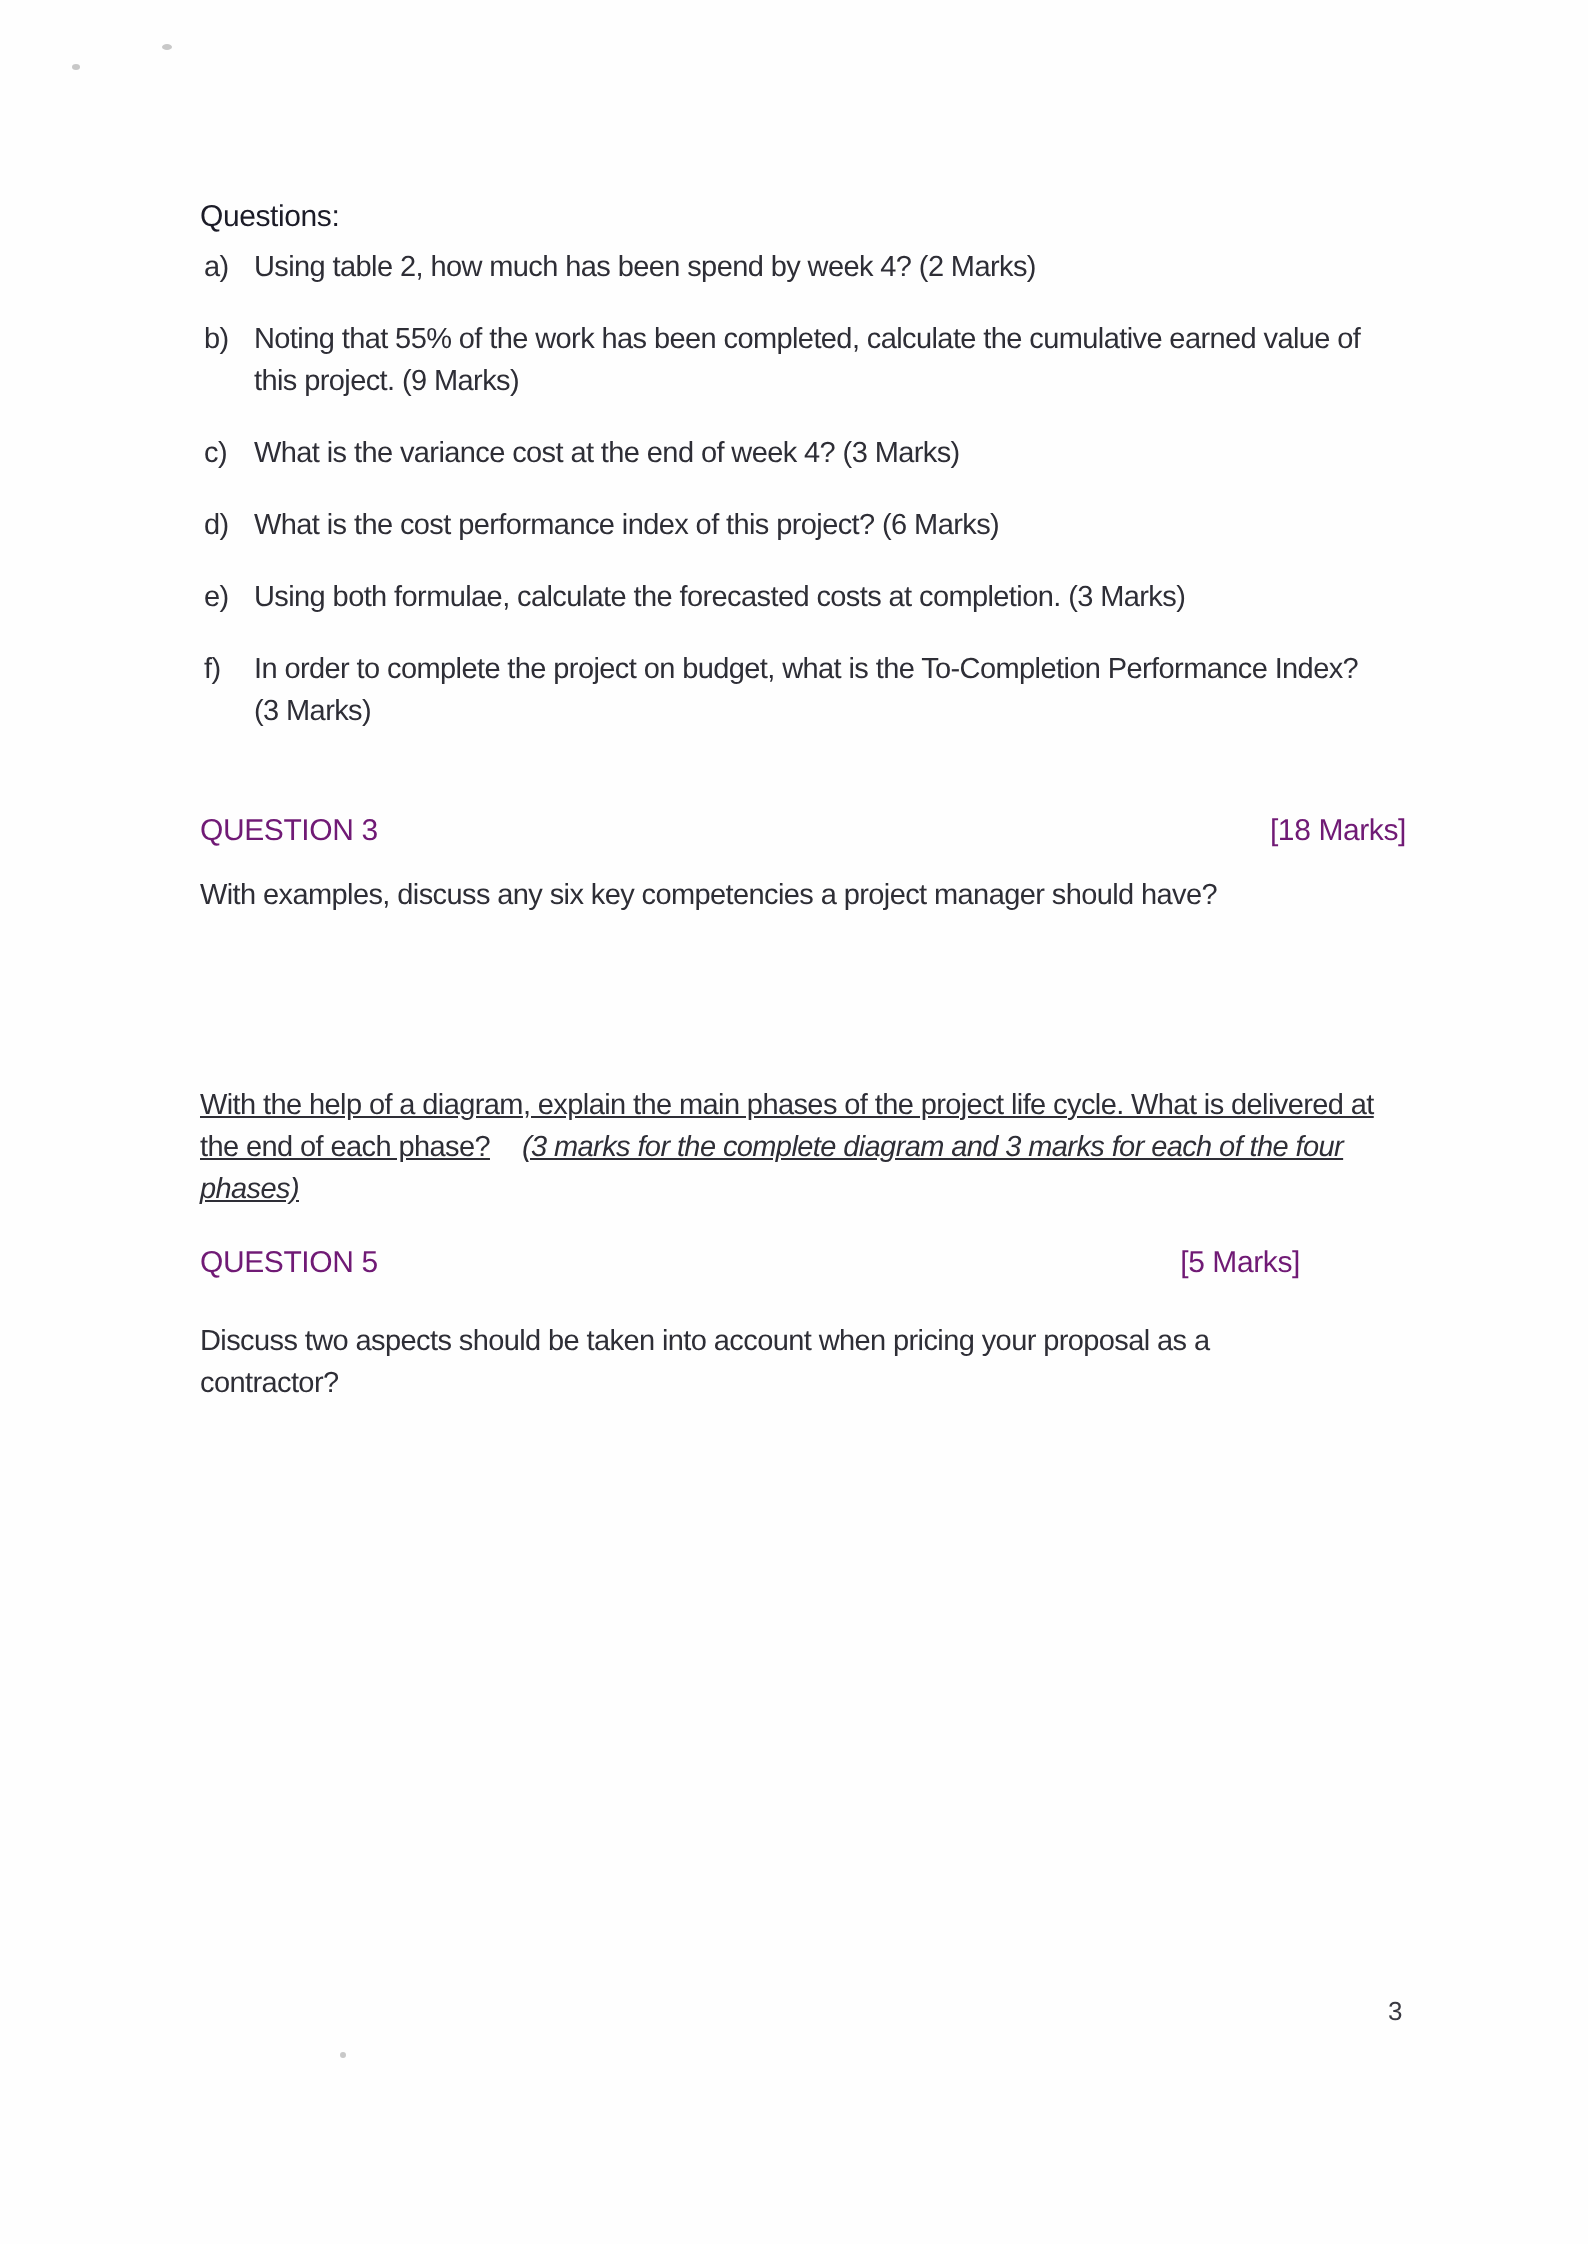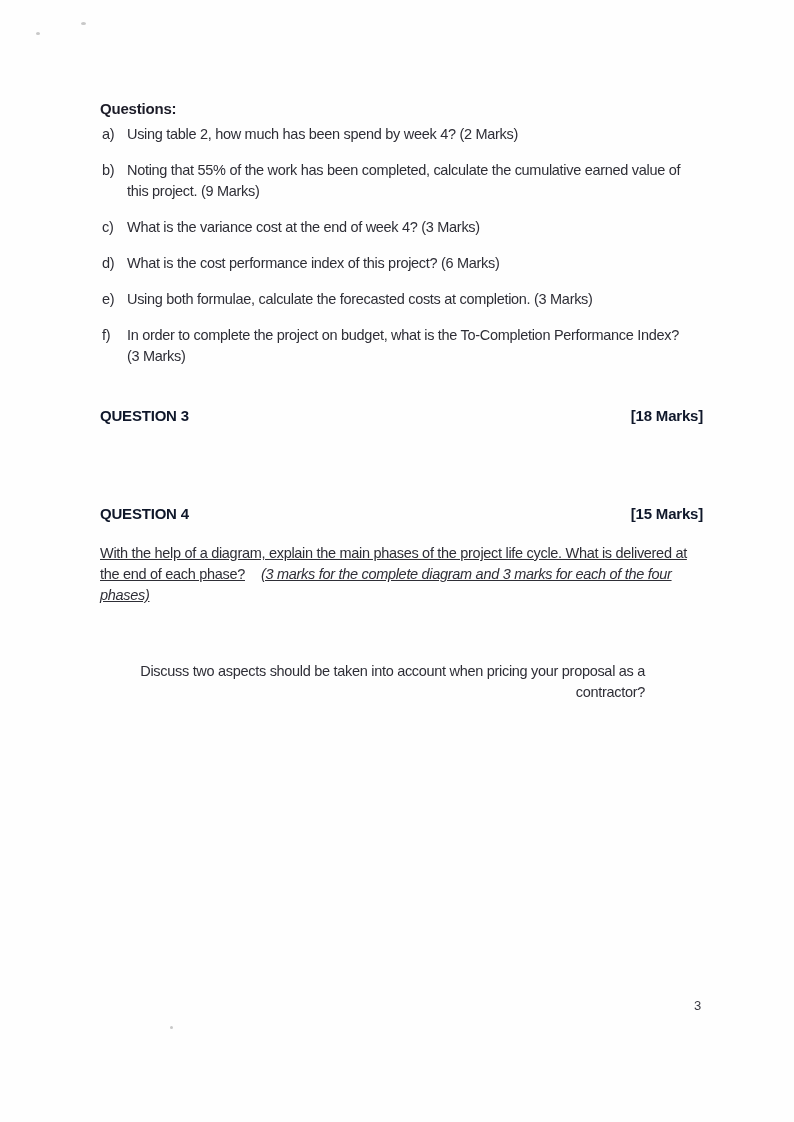--- a/index.html
+++ b/index.html
@@ -23,33 +23,33 @@
     line-height: 21px;
     letter-spacing: -0.3px;
     color: #2e2e36;
   }
   .heading-row {
     position: absolute;
     left: 100px;
     width: 603px;
     display: flex;
     justify-content: space-between;
-    font-weight: bold;
+    font-weight: normal;
     font-size: 15px;
     letter-spacing: -0.2px;
-    color: #0f172a;
+    color: #701a75;
   }
   .questions-block {
     position: absolute;
     left: 100px;
     top: 100px;
     width: 604px;
   }
   .questions-label {
-    font-weight: bold;
+    font-weight: normal;
     font-size: 15px;
     color: #1c1c28;
     letter-spacing: -0.2px;
     margin-bottom: 7px;
   }
   .q-list { list-style: none; }
   .q-item {
     display: flex;
     margin-bottom: 15px;
   }
@@ -73,21 +73,20 @@
     left: 100px;
     top: 543px;
     width: 603px;
     text-decoration: underline;
   }
   .q5-body {
     position: absolute;
     left: 100px;
     top: 661px;
     width: 545px;
-    text-align: right;
   }
   .italic-part { font-style: italic; }
   .inline-gap { display: inline-block; width: 16px; }
   .page-number {
     position: absolute;
     left: 694px;
     top: 998px;
     font-size: 13px;
     color: #3a3a42;
   }
@@ -137,26 +136,27 @@
         <span class="q-letter">f)</span>
         <span class="q-text">In order to complete the project on budget, what is the To-Completion Performance Index? (3 Marks)</span>
       </div>
     </div>
   </div>
 
   <div class="heading-row" style="top: 407px;">
     <span>QUESTION 3</span>
     <span>[18 Marks]</span>
   </div>
+  <div class="q3-body body-text">With examples, discuss any six key competencies a project manager should have?</div>
 
-  <div class="heading-row" style="top: 505px;">
-    <span>QUESTION 4</span>
-    <span>[15 Marks]</span>
-  </div>
   <div class="q4-body body-text">
     <span>With the help of a diagram, explain the main phases of the project life cycle. What is delivered at the end of each phase?</span><span class="inline-gap"></span><span class="italic-part">(3 marks for the complete diagram and 3 marks for each of the four phases)</span>
   </div>
 
+  <div class="heading-row" style="top: 623px; width: 550px;">
+    <span>QUESTION 5</span>
+    <span>[5 Marks]</span>
+  </div>
   <div class="q5-body body-text">Discuss two aspects should be taken into account when pricing your proposal as a contractor?</div>
 
   <div class="page-number">3</div>
 
 </div>
 
 </body></html>

